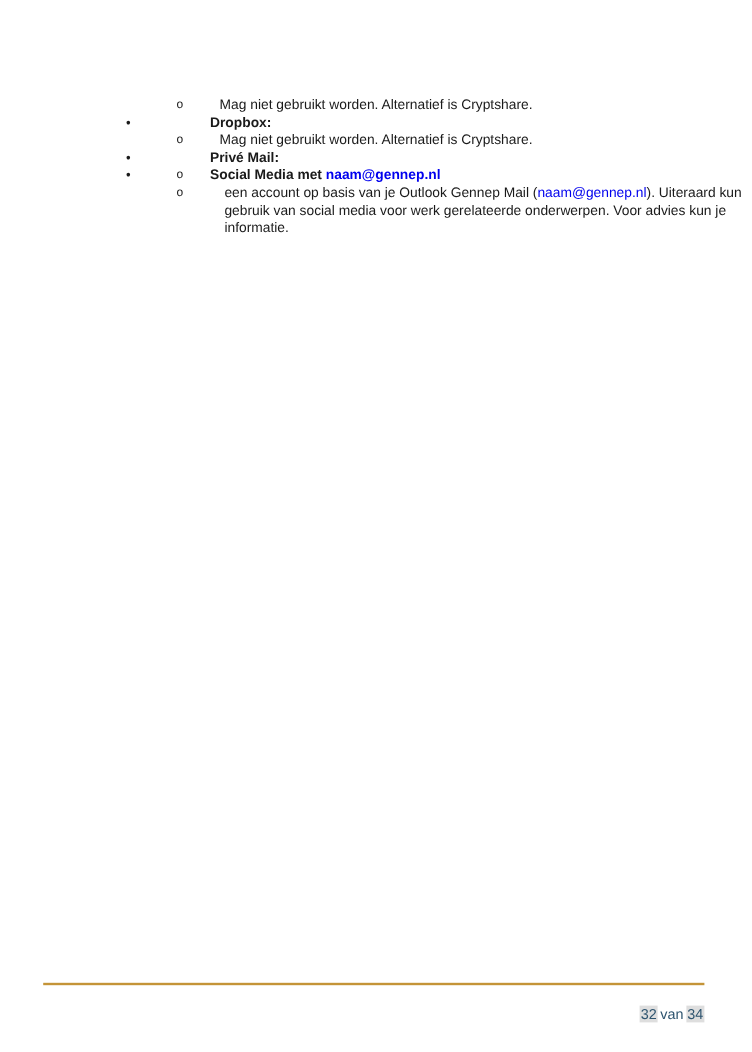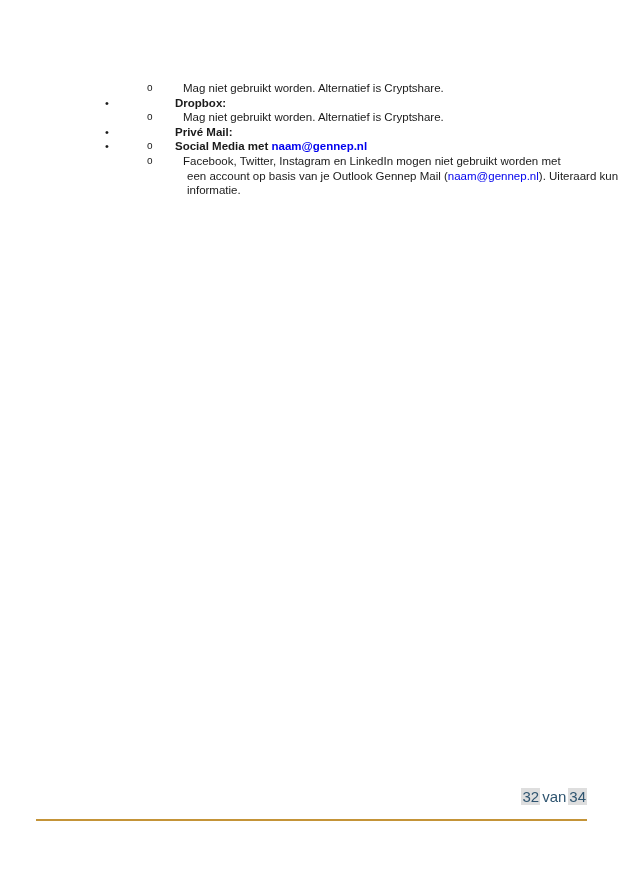--- a/index.html
+++ b/index.html
@@ -54,45 +54,46 @@
   .footer-rule {
     position: absolute;
     left: 36px;
     top: 819px;
     width: 551px;
     height: 0;
     border-top: 2px solid var(--rule-color);
   }
   .page-number {
     position: absolute;
-    top: 788px;
+    top: 838px;
     right: 40px;
-    font-size: 15px;
+    font-size: 12px;
     color: var(--pagenum-color);
   }
   .page-number .shaded {
     background: var(--pagenum-shade);
     padding: 0 1px;
   }
   .page-number .sep { margin: 0 2px; }
 </style>
 </head>
 <body style="--link-color: #0000EE; --rule-color: #C49438; --pagenum-color: #2F5570; --pagenum-shade: #DEDEDE; --text-color: #1A1A1A;">
 
 <div class="page">
 
   <div class="doc-lines" id="doc-lines">
       <div class="line l2-first"><span class="marker">o</span><span class="seg-regular">Mag niet gebruikt worden. Alternatief is Cryptshare.</span></div>
       <div class="line l1"><span class="marker">•</span><span class="seg-bold">Dropbox:</span></div>
       <div class="line l2-first"><span class="marker">o</span><span class="seg-regular">Mag niet gebruikt worden. Alternatief is Cryptshare.</span></div>
       <div class="line l1"><span class="marker">•</span><span class="seg-bold">Privé Mail:</span></div>
       <div class="line l2-first"><span class="marker">o</span></div>
       <div class="line l1"><span class="marker">•</span><span class="seg-bold">Social Media met </span><a class="seg-link">naam@gennep.nl</a></div>
-      <div class="line l2-first"><span class="marker">o</span><span class="seg-regular">Facebook, Twitter, Instagram en LinkedIn mogen niet gebruikt worden met</span></div>
+      <div class="line l2-first"><span class="marker">o</span></div>
       <div class="line l2-wrap"><span class="seg-regular">een account op basis van je Outlook Gennep Mail (</span><a class="seg-link">naam@gennep.nl</a><span class="seg-regular">). Uiteraard kun</span></div>
+      <div class="line l2-wrap"><span class="seg-regular">gebruik van social media voor werk gerelateerde onderwerpen. Voor advies kun je</span></div>
       <div class="line l2-wrap"><span class="seg-regular">informatie.</span></div>
     </div>
 
   <div class="footer-rule"></div>
 
   <div class="page-number">
     <span class="shaded">32</span><span class="sep">van</span><span class="shaded">34</span>
   </div>
 
 </div>

